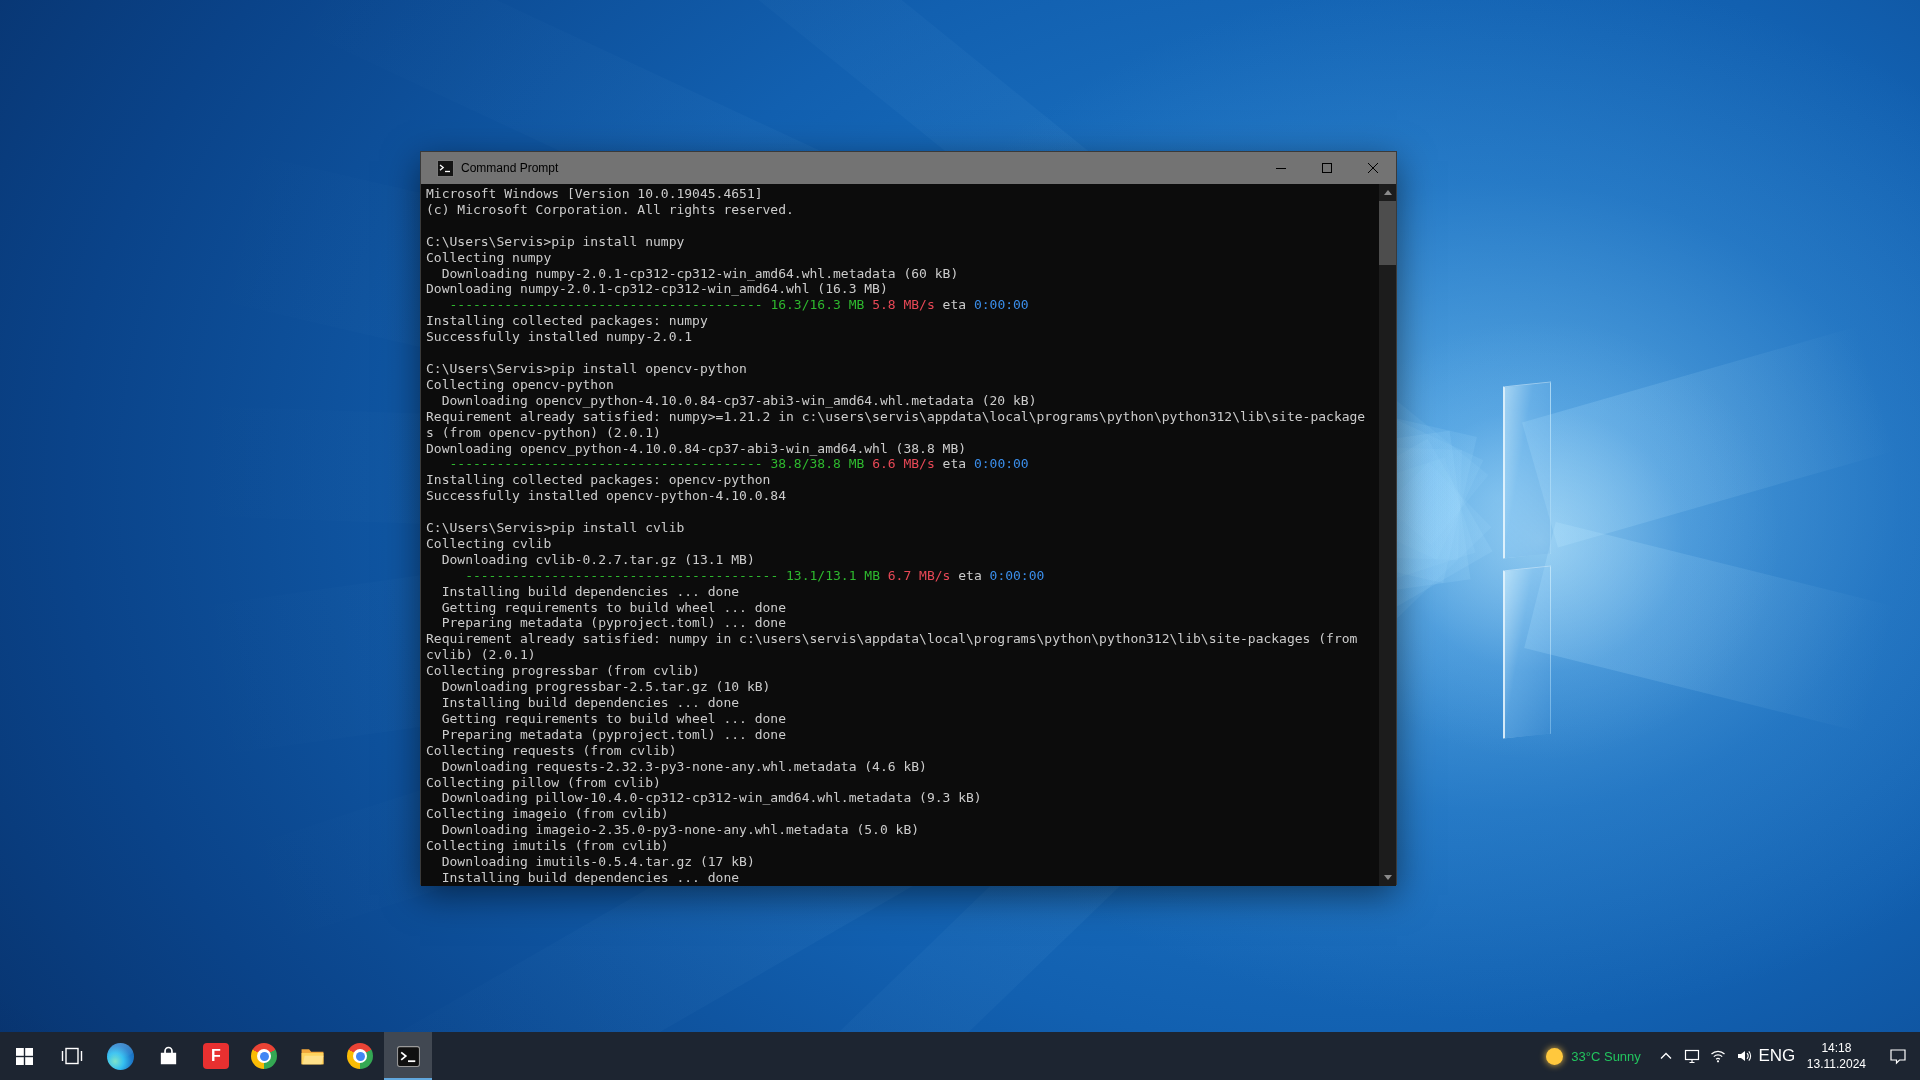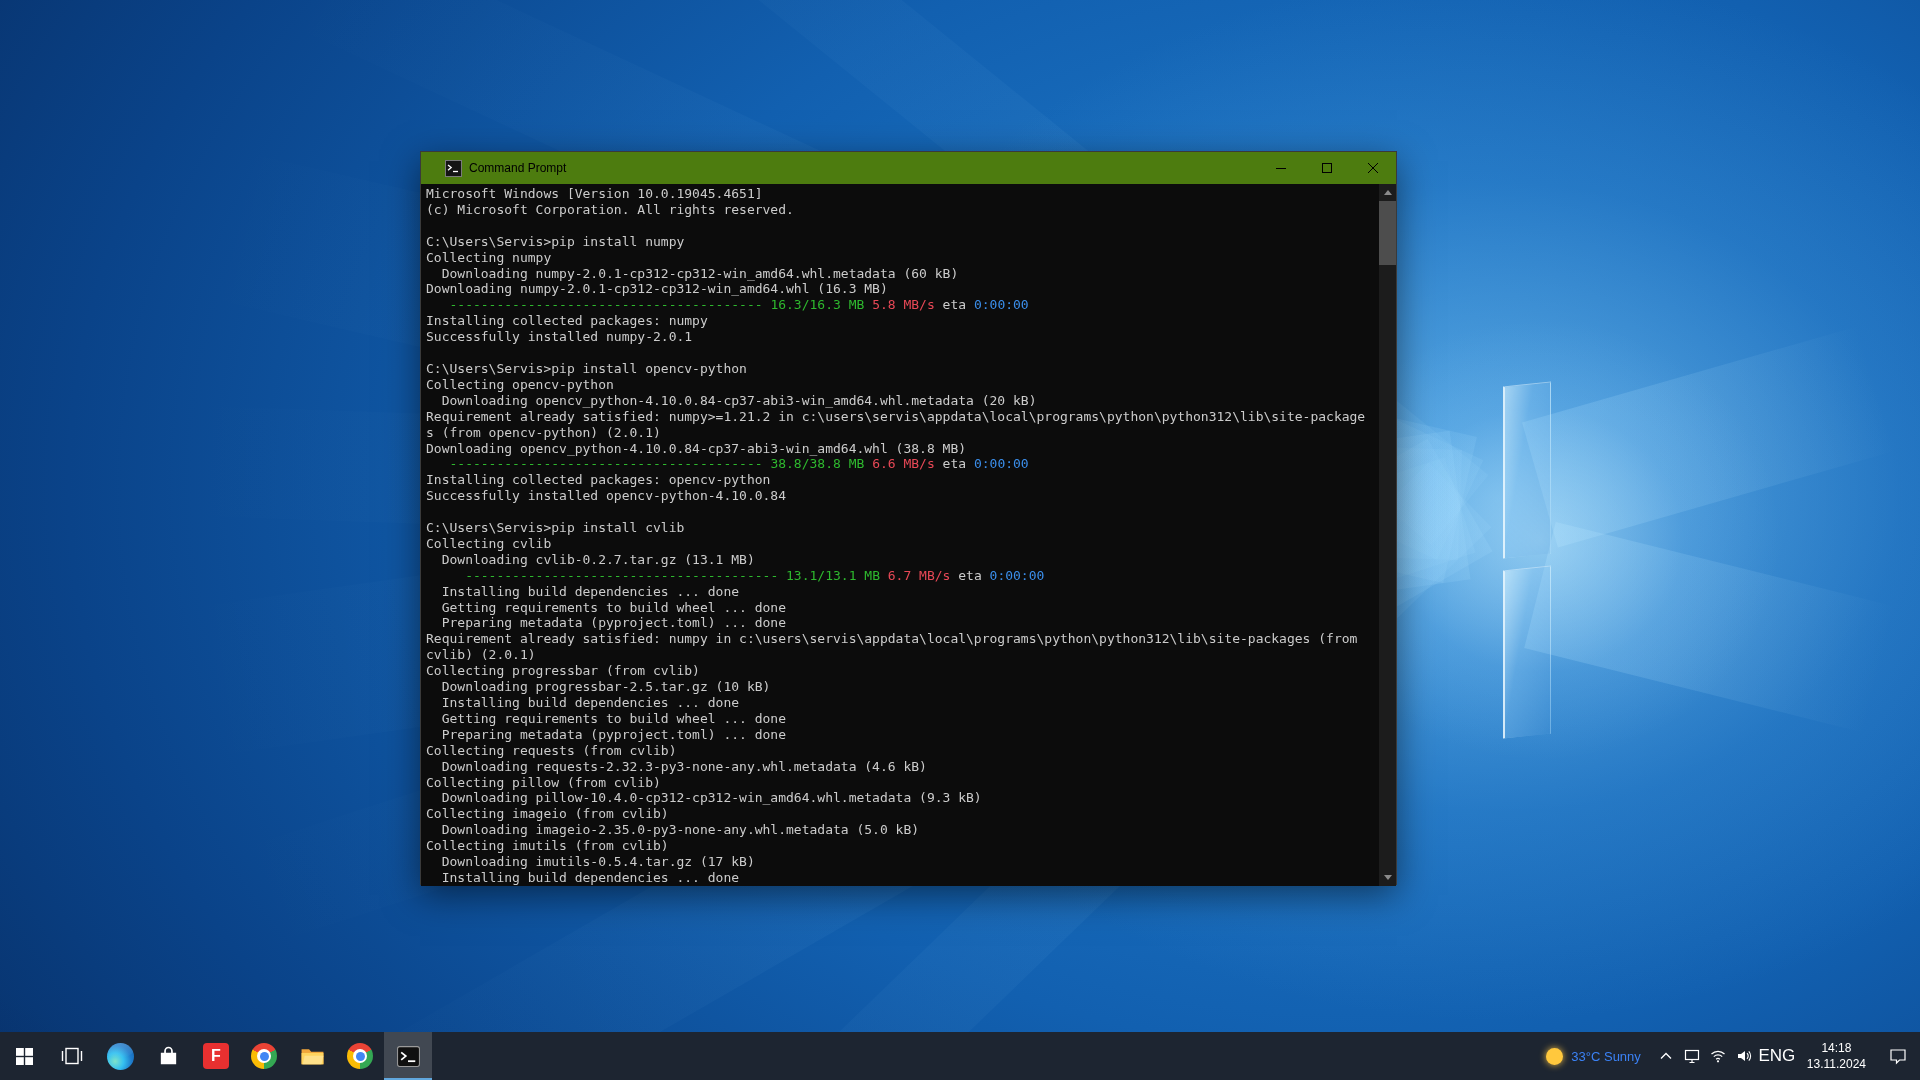--- a/index.html
+++ b/index.html
@@ -34,21 +34,21 @@
   .pane { position:absolute; width:48px; transform:skewY(-6deg);
       background: linear-gradient(100deg, rgba(214,242,255,.62), rgba(146,204,246,.28) 38%, rgba(84,152,216,.12));
       border-left:2px solid rgba(238,250,255,.85); border-top:1px solid rgba(238,250,255,.45);
       border-right:1px solid rgba(200,235,255,.25); }
   .pane-top    { left:1503px; top:384px; height:172px; }
   .pane-bottom { left:1503px; top:568px; height:168px; }
 
   
   .cmd-window { position:absolute; left:420px; top:151px; width:977px; height:734px;
       border:1px solid #3a3a3a; box-shadow:0 10px 34px rgba(0,0,0,.5); background:#0c0c0c; }
-  .titlebar { height:32px; background:#4d7c0f; display:flex; align-items:center; padding-left:24px; }
+  .titlebar { height:32px; background:#737373; display:flex; align-items:center; padding-left:16px; }
   .tb-appicon { width:17px; height:17px; flex:0 0 auto; }
   .win-title { font-size:12px; color:#000; margin-left:7px; white-space:nowrap; }
   .win-controls { margin-left:auto; display:flex; height:100%; }
   .ctrl { width:46px; height:100%; display:flex; align-items:center; justify-content:center; cursor:default; }
   .term { position:relative; width:100%; height:702px; background:#0c0c0c; overflow:hidden; }
   .term-out { position:absolute; top:2px; left:5px; right:18px; bottom:0;
       font-family:"DejaVu Sans Mono", monospace; font-size:13px; line-height:15.9px;
       color:#cccccc; white-space:pre; overflow:hidden; }
   .tline { min-height:15.9px; }
   .scrollbar { position:absolute; top:0; right:0; bottom:0; width:17px; background:#1c1c1c; }
@@ -78,21 +78,21 @@
   .chrome-icon { width:26px; height:26px; border-radius:50%; position:relative;
       background: conic-gradient(from 300deg, #ea4335 0 120deg, #34a853 0 240deg, #fbbc05 0 360deg); }
   .chrome-icon::before { content:''; position:absolute; left:6px; top:6px; width:14px; height:14px; border-radius:50%; background:#fff; }
   .chrome-icon::after  { content:''; position:absolute; left:8.5px; top:8.5px; width:9px; height:9px; border-radius:50%; background:#4285f4; }
   .f-icon { width:26px; height:26px; border-radius:4px; background:#e83030; display:flex; align-items:center; justify-content:center;
       color:#fff; font-weight:bold; font-size:16px; }
 
   .tray { margin-left:auto; display:flex; align-items:center; height:48px; }
   .weather { display:flex; align-items:center; gap:8px; padding:0 12px; height:48px; cursor:pointer; }
   .sun-icon { width:17px; height:17px; border-radius:50%; background:#ffc83d; box-shadow:0 0 7px rgba(255,200,70,.9); }
-  .weather-text { font-size:13px; color:#3b82f6; white-space:nowrap; }
+  .weather-text { font-size:13px; color:#22c55e; white-space:nowrap; }
   .tray-btn { height:48px; display:flex; align-items:center; justify-content:center; cursor:pointer; }
   .w24 { width:26px; }
   .lang { width:40px; font-size:17px; display:flex; align-items:center; justify-content:center; cursor:pointer; }
   .clock { padding:0 10px; text-align:center; font-size:12px; line-height:1.35; display:flex; flex-direction:column; justify-content:center; cursor:pointer; }
   .action { width:44px; }
 </style>
 </head>
 <body>
 
 <div class="screen">

